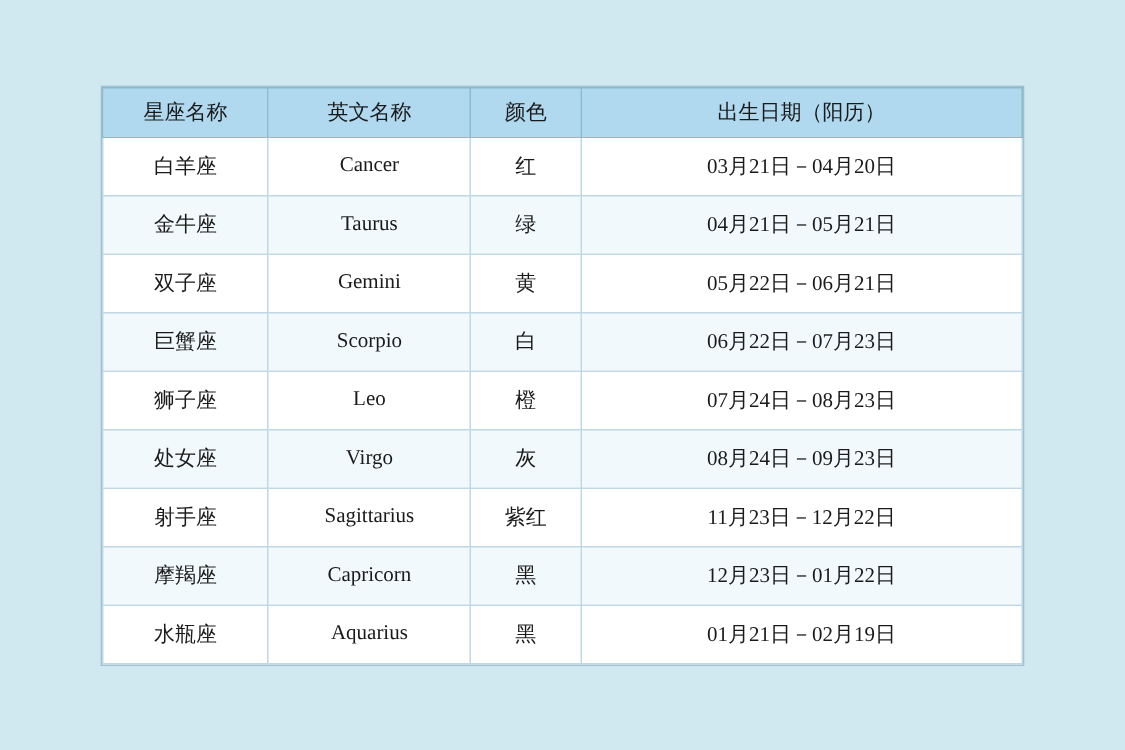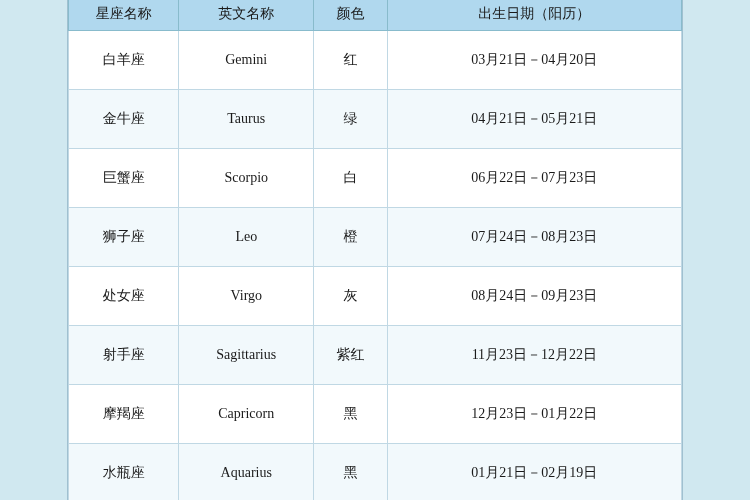--- a/index.html
+++ b/index.html
@@ -42,21 +42,21 @@
     tbody tr {
       background-color: #ffffff;
     }
 
     tbody tr:nth-child(even) {
       background-color: #f2f9fc;
     }
 
     tbody td {
       border: 1px solid #c0d8e4;
-      padding: 20px 10px;
+      padding: 10px 10px;
       text-align: center;
       color: #1a1a1a;
       font-size: 14px;
     }
 
     .col-chinese { width: 18%; }
     .col-english { width: 22%; }
     .col-color   { width: 12%; }
     .col-date    { width: 48%; margin-left: 15px; }
   </style>
@@ -69,29 +69,35 @@
       <tr>
         <th class="col-chinese">星座名称</th>
         <th class="col-english">英文名称</th>
         <th class="col-color">颜色</th>
         <th class="col-date">出生日期（阳历）</th>
       </tr>
     </thead>
     <tbody id="table-body">
     <tr>
           <td>白羊座</td>
-          <td>Gemini</td>
+          <td>Cancer</td>
           <td>红</td>
           <td>03月21日－04月20日</td>
         </tr>
         <tr>
           <td>金牛座</td>
           <td>Taurus</td>
           <td>绿</td>
           <td>04月21日－05月21日</td>
+        </tr>
+        <tr>
+          <td>双子座</td>
+          <td>Gemini</td>
+          <td>黄</td>
+          <td>05月22日－06月21日</td>
         </tr>
         <tr>
           <td>巨蟹座</td>
           <td>Scorpio</td>
           <td>白</td>
           <td>06月22日－07月23日</td>
         </tr>
         <tr>
           <td>狮子座</td>
           <td>Leo</td>

